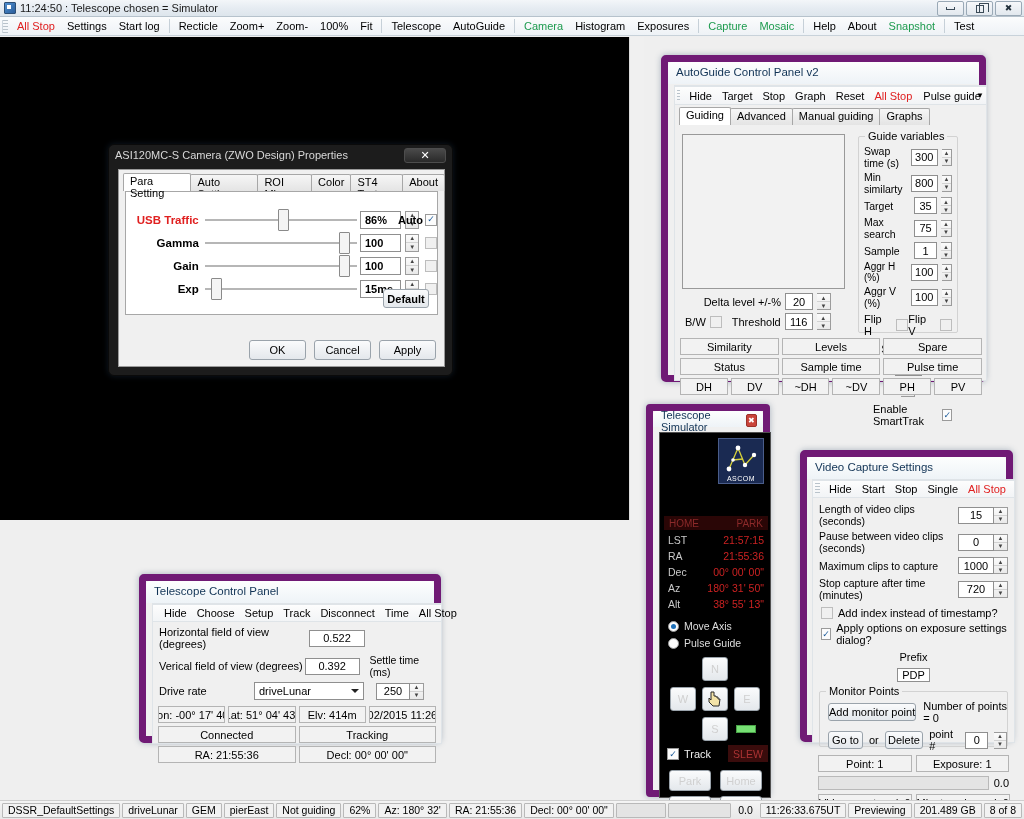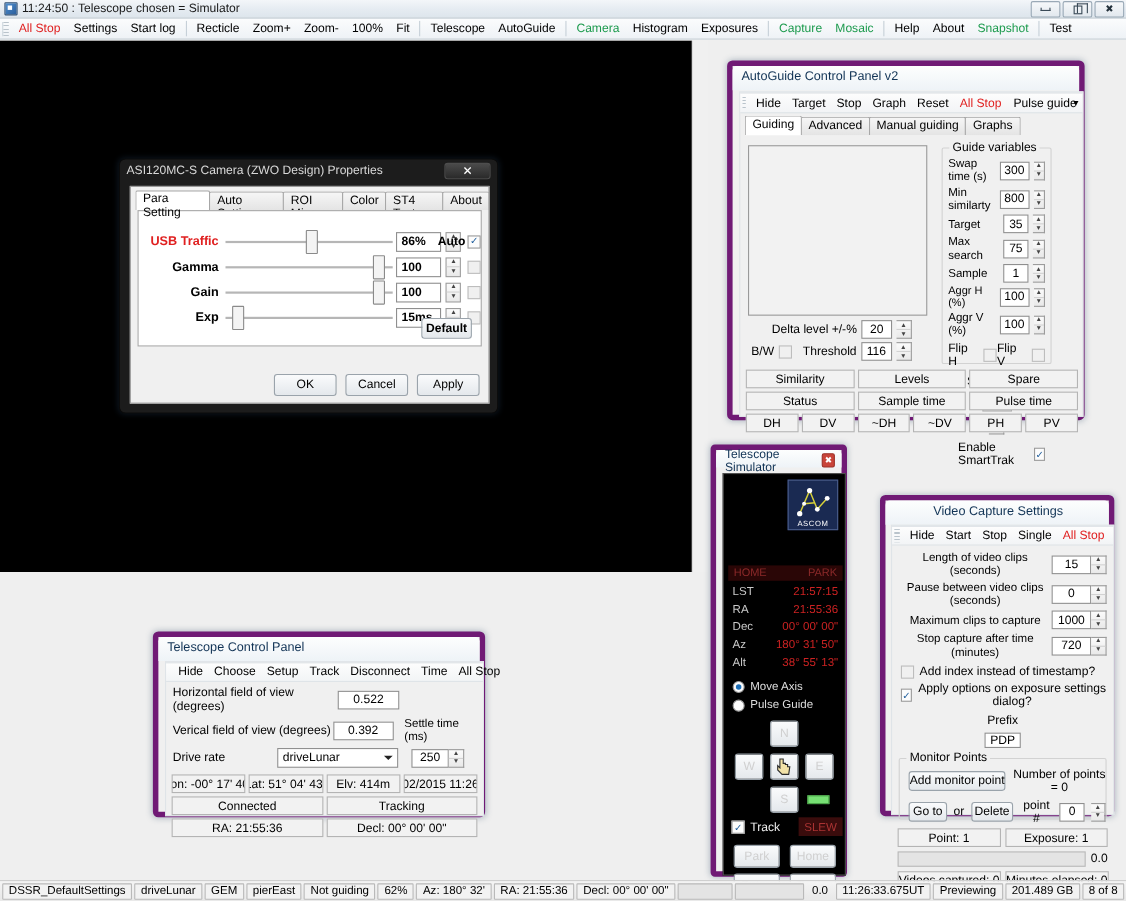--- a/index.html
+++ b/index.html
@@ -86,21 +86,21 @@
     display: flex; align-items: center; justify-content: center;
     padding: 0 5px; font-size: 10.5px; white-space: nowrap; border-radius: 1px;
   }
   .sb-prog { width: 106px; background: #e4e4e4; }
   .sb-prog2 { width: 140px; background: #e4e4e4; }
 
   
   .w7 {
     position: absolute;
     background: #f0f0f0;
-    border: 5px solid #701a75;
+    border: 7px solid #701a75;
     border-radius: 5px;
     box-shadow: 0 0 6px rgba(40,70,100,0.35);
   }
   .w7 > .cap {
     height: 22px; padding: 4px 6px 0 8px;
     font-size: 11.5px; color: #113355;
     background: linear-gradient(to bottom,#fdfefe,#eef3f7);
     border-top-left-radius: 4px; border-top-right-radius: 4px;
   }
   .panel-toolbar {
@@ -545,21 +545,21 @@
       </div>
       <div style="position:absolute;left:68px;top:312px;width:40px;height:17px;background:#3a0c0c;display:flex;align-items:center;justify-content:center;color:#a33;font-size:10.5px;">SLEW</div>
 
       <div class="btn" style="position:absolute;left:9px;top:337px;width:42px;height:21px;">Park</div>
       <div class="btn" style="position:absolute;left:60px;top:337px;width:42px;height:21px;">Home</div>
       <div class="btn" style="position:absolute;left:9px;top:363px;width:42px;height:21px;">Setup</div>
       <div class="btn" style="position:absolute;left:60px;top:363px;width:42px;height:21px;">Traffic</div>
     </div>
   </div>
 
-  <div class="w7" style="left:800px;top:450px;width:213px;height:292px;text-align:center;">
+  <div class="w7" style="left:800px;top:450px;width:213px;height:292px;">
     <div class="cap">Video Capture Settings</div>
     <div style="position:absolute;left:5px;top:22px;width:203px;height:264px;border:1px solid #dfe4e8;background:#f0f0f0;">
       <div class="panel-toolbar" style="height:18px;">
         <span class="grip"></span>
         <div id="vc-toolbar" style="display:flex;align-items:center;">
             <div class="tb-item" style="color: rgb(0, 0, 0);">Hide</div>
             <div class="tb-item" style="color: rgb(0, 0, 0);">Start</div>
             <div class="tb-item" style="color: rgb(0, 0, 0);">Stop</div>
             <div class="tb-item" style="color: rgb(0, 0, 0);">Single</div>
             <div class="tb-item" style="color: rgb(224, 32, 32);">All Stop</div>

